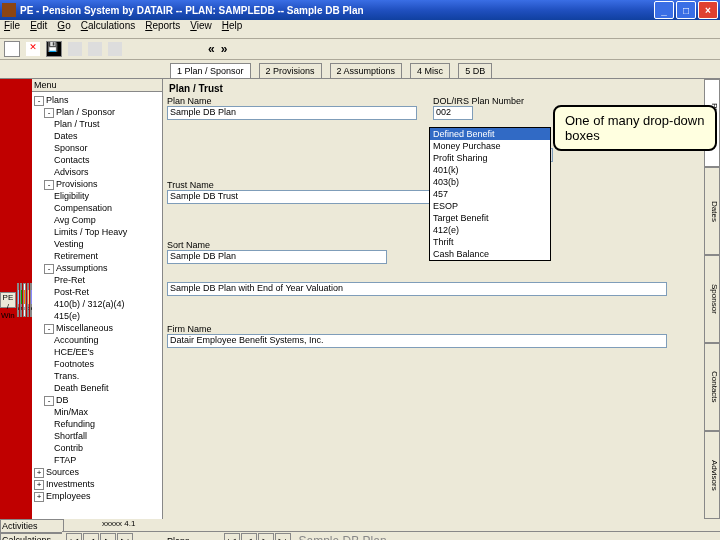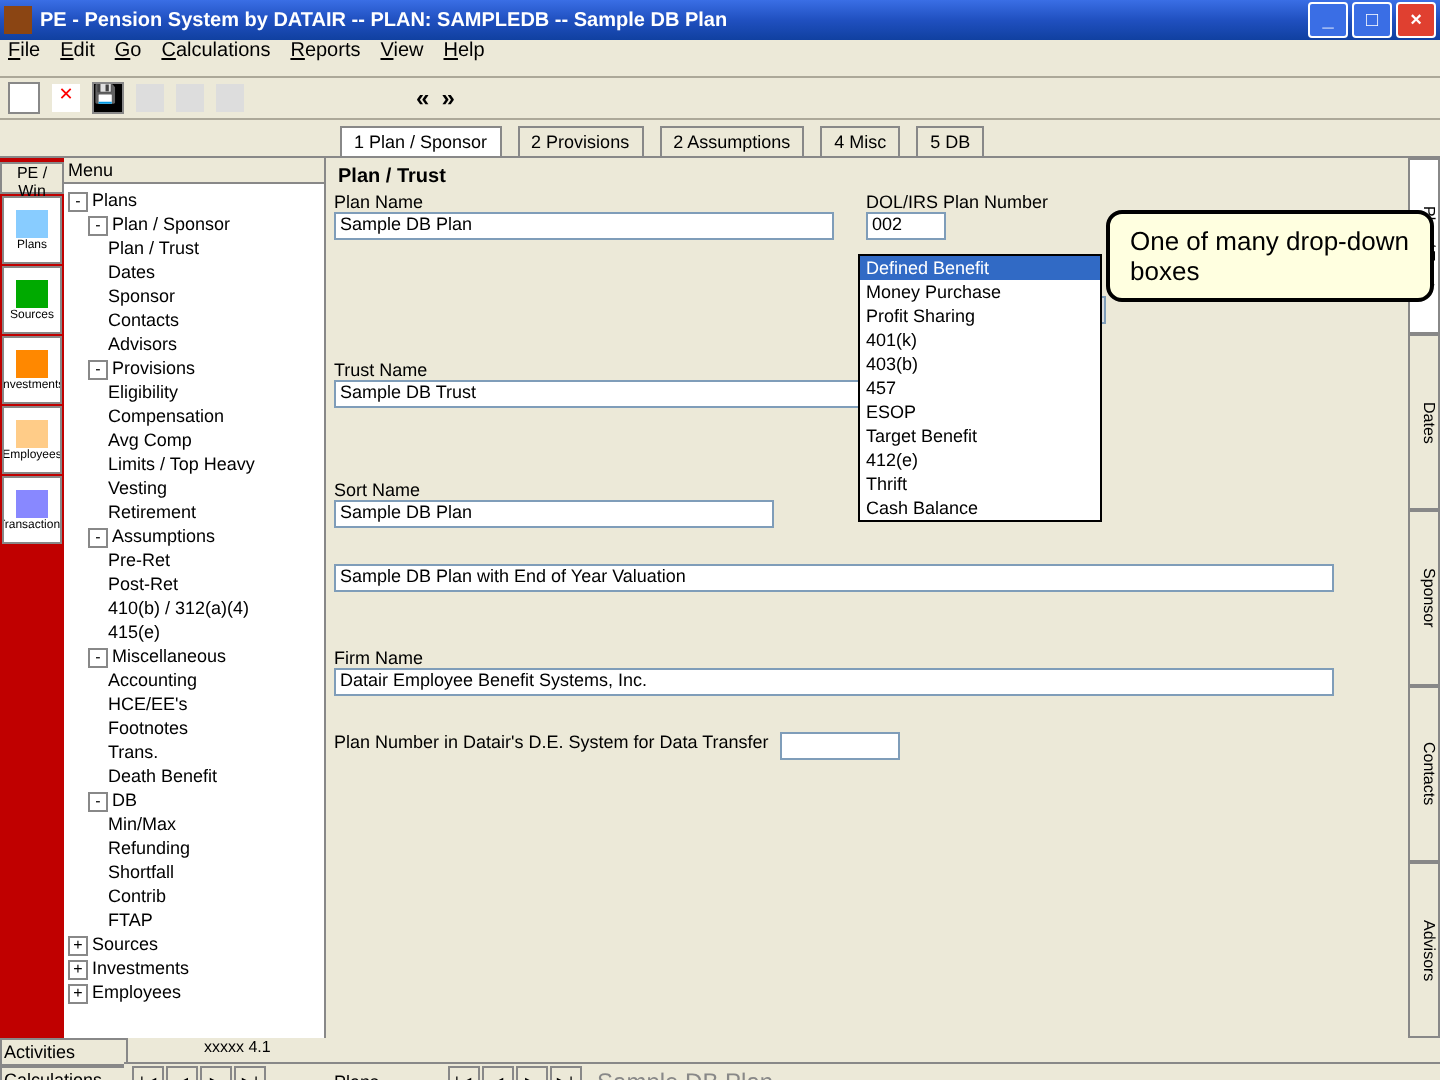--- a/index.html
+++ b/index.html
@@ -12,21 +12,21 @@
 .menubar{height:18px;background:#ece9d8;display:flex;align-items:flex-start;padding:0 4px;border-bottom:1px solid #aca899;font-size:10px}
 .menubar span{margin-right:10px}
 .menubar span u{text-decoration:underline}
 .toolbar{height:20px;background:#ece9d8;display:flex;align-items:center;padding:0 4px;gap:6px;border-bottom:1px solid #aca899}
 .tbtn{width:14px;height:14px;display:inline-block}
 .navarrows{margin-left:80px;font-size:12px;font-weight:bold}
 .tabbar{height:18px;display:flex;align-items:flex-end;padding-left:170px;gap:8px;background:#ece9d8;border-bottom:1px solid #888;font-size:9px}
 .tab{padding:2px 6px;border:1px solid #888;border-bottom:none;background:#ece9d8}
 .tab.active{background:#fff}
 .main{display:flex;height:440px}
-.leftcol{width:32px;background:#c00000;display:flex;flex-direction:column;align-items:center;padding-top:2px;gap:1px}
+.leftcol{width:32px;background:#c00000;display:flex;flex-direction:row;align-items:center;padding-top:2px;gap:1px}
 .sidebtn{width:28px;height:32px;background:#fff;border:1px solid #888;font-size:6px;text-align:center;overflow:hidden;display:flex;flex-direction:column;align-items:center;justify-content:center}
 .sidebtn .ic{width:16px;height:14px;background:#ddd;margin-bottom:1px}
 .lefthead{width:30px;height:14px;background:#ece9d8;font-size:8px;text-align:center;border:1px solid #888}
 .treecol{width:130px;background:#fff;border-right:1px solid #888;overflow:hidden;font-size:9px}
 .treehead{background:#ece9d8;padding:1px 2px;border-bottom:1px solid #888}
 .tree{padding:2px}
 .tree .nd{white-space:nowrap;line-height:12px}
 .tree .i1{padding-left:10px}
 .tree .i2{padding-left:20px}
 .bx{display:inline-block;width:8px;height:8px;border:1px solid #888;text-align:center;line-height:8px;font-size:8px;margin-right:2px}
@@ -195,24 +195,20 @@
         <div class="fld" style="width:500px">Sample DB Plan with End of Year Valuation</div>
       </div>
     </div>
     <div style="height:10px"></div>
     <div class="row">
       <div style="width:500px">
         <span class="lbl">Firm Name</span>
         <div class="fld" style="width:500px">Datair Employee Benefit Systems, Inc.</div>
       </div>
     </div>
-    <div class="row">
-      <span class="lbl" style="display:inline">Plan Number in Datair's D.E. System for Data Transfer</span>
-      <div class="fld" style="width:60px"></div>
-    </div>
 
     <div class="dropdown" style="left:266px;top:48px;width:120px">
       <div class="opt sel">Defined Benefit</div>
       <div class="opt">Money Purchase</div>
       <div class="opt">Profit Sharing</div>
       <div class="opt">401(k)</div>
       <div class="opt">403(b)</div>
       <div class="opt">457</div>
       <div class="opt">ESOP</div>
       <div class="opt">Target Benefit</div>

